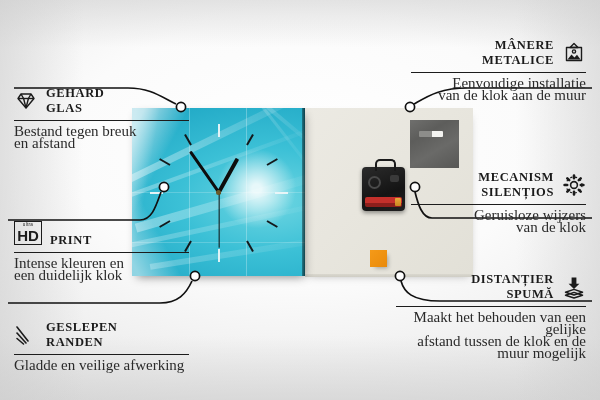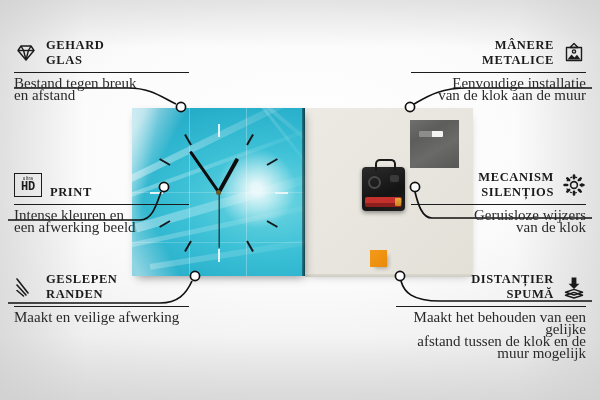--- a/index.html
+++ b/index.html
@@ -107,31 +107,31 @@
 
   
   .callout{position:absolute;width:190px;}
   .callout .head{display:flex;align-items:center;gap:8px;}
   .callout .title{
     font-size:12.5px;font-weight:bold;letter-spacing:.6px;color:#1b1b1b;line-height:15px;
     text-transform:uppercase;
   }
   .callout .rule{height:1px;background:#1c1c1c;margin:4px 0 4px;}
   .callout .sub{font-size:15px;line-height:12px;color:#2a2a2a;}
-  .left .head{justify-content:flex-start;}
+  .left .head{justify-content:flex-start;margin-top:48px;}
   .left .title,.left .sub{text-align:left;}
   .right .head{justify-content:flex-end;flex-direction:row;}
   .right .title,.right .sub{text-align:right;}
   .ico{width:24px;height:24px;flex:0 0 24px;color:#1b1b1b;}
   .ico svg{display:block;width:24px;height:24px;}
   .hdbox{
     width:26px;height:22px;border:1.6px solid #1b1b1b;display:flex;flex-direction:column;
     align-items:center;justify-content:center;line-height:1;
   }
-  .hdbox b{font-size:12px;font-family:Liberation Mono, monospace;letter-spacing:-.2px;}
+  .hdbox b{font-size:15px;font-family:Liberation Sans, sans-serif;letter-spacing:-.2px;}
   .hdbox s{font-size:4.6px;text-decoration:none;font-family:"Liberation Sans",sans-serif;letter-spacing:.3px;}
 
   svg.leaders{position:absolute;left:0;top:0;width:600px;height:400px;pointer-events:none;}
 </style>
 </head>
 <body>
 
 <div id="stage">
 
   <div class="product">
@@ -236,41 +236,41 @@
         </span>
       </span>
       <span class="title">
         <br>
         <span>PRINT</span>
       </span>
     </div>
     <div class="rule"></div>
     <div class="sub">
       <span>Intense kleuren en</span><br>
-      <span>een afwerking beeld</span>
+      <span>een duidelijk klok</span>
     </div>
   </div>
 
   <div class="callout left" style="left:14px;top:272px;width:175px">
     <div class="head">
       <span class="ico">
         <svg viewBox="0 0 24 24" fill="none" stroke="currentColor" stroke-width="1.6" stroke-linecap="round">
           <path d="M3 4 L14 18"></path>
             <path d="M3 10 L12 20"></path>
             <path d="M3 15.5 L9.5 21"></path>
         </svg>
       </span>
       <span class="title">
         <span>GESLEPEN</span><br>
         <span>RANDEN</span>
       </span>
     </div>
     <div class="rule"></div>
     <div class="sub">
-      <span>Maakt en veilige afwerking</span>
+      <span>Gladde en veilige afwerking</span>
     </div>
   </div>
 
   <div class="callout right" style="left:411px;top:38px;width:175px">
     <div class="head">
       <span class="title">
         <span>MÂNERE</span><br>
         <span>METALICE</span>
       </span>
       <span class="ico">

